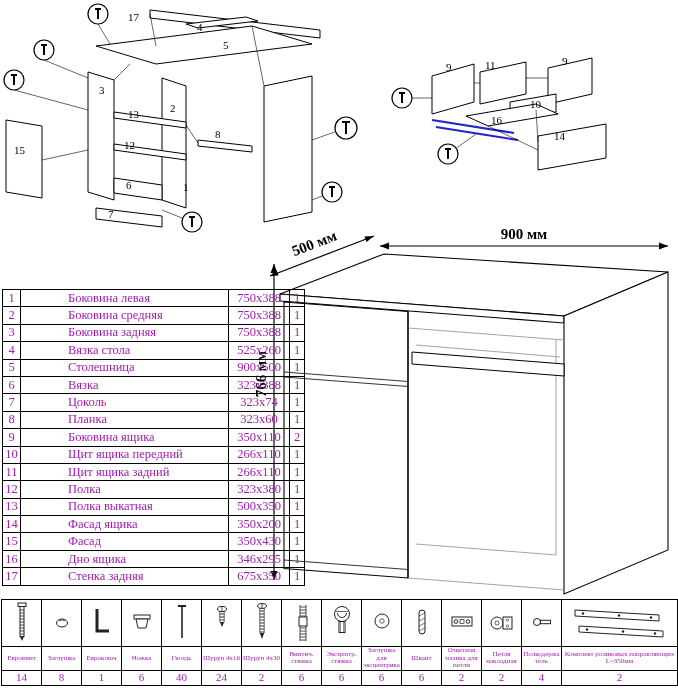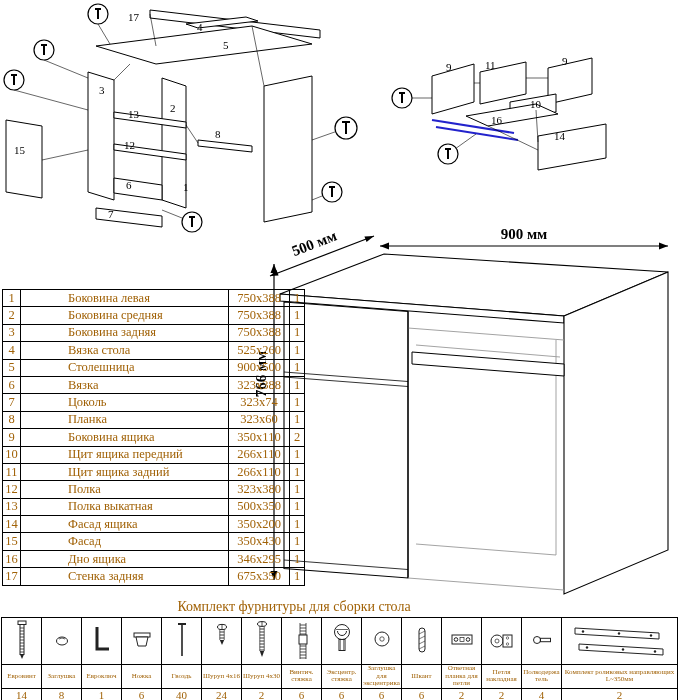--- a/index.html
+++ b/index.html
@@ -1,17 +1,17 @@
 <!DOCTYPE html>
 <html><head>
 <meta charset="utf-8">
 <style>
   html,body{margin:0;padding:0;background:#fff;}
   .page{position:relative;width:678px;height:700px;background:#fff;overflow:hidden;
-        font-family:"Liberation Serif", serif;color:#a16207;}
+        font-family:"Liberation Serif", serif;color:#a21caf;}
   svg{position:absolute;display:block;}
   .diagram-left{left:0;top:0;}
   .diagram-right{left:388px;top:50px;}
   .desk-view{left:256px;top:224px;}
   .dlabel{font:11px "Liberation Serif", serif;fill:#000;}
   .dim{font:600 15px "Liberation Serif", serif;fill:#000;}
   
   .parts-table{position:absolute;left:2px;top:289px;border-collapse:collapse;font-size:12.5px;}
   .parts-table td{border:1px solid #000;padding:0 3px;height:16.4px;line-height:15px;white-space:nowrap;}
   .parts-table td.num{width:15px;text-align:center;padding:0 1px;}
@@ -301,21 +301,20 @@
       <tr>
           <td class="num">17</td>
           <td class="name">Стенка задняя</td>
           <td class="size">675x350</td>
           <td class="qty">1</td>
         </tr>
     </tbody>
   </table>
 
   <div class="hardware">
-    <div class="hardware-title">Комплект фурнитуры для сборки стола</div>
     <table class="hardware-table">
       <colgroup>
         <col style="width:40px">
           <col style="width:40px">
           <col style="width:40px">
           <col style="width:40px">
         <col style="width:40px">
           <col style="width:40px">
           <col style="width:40px">
           <col style="width:40px">

